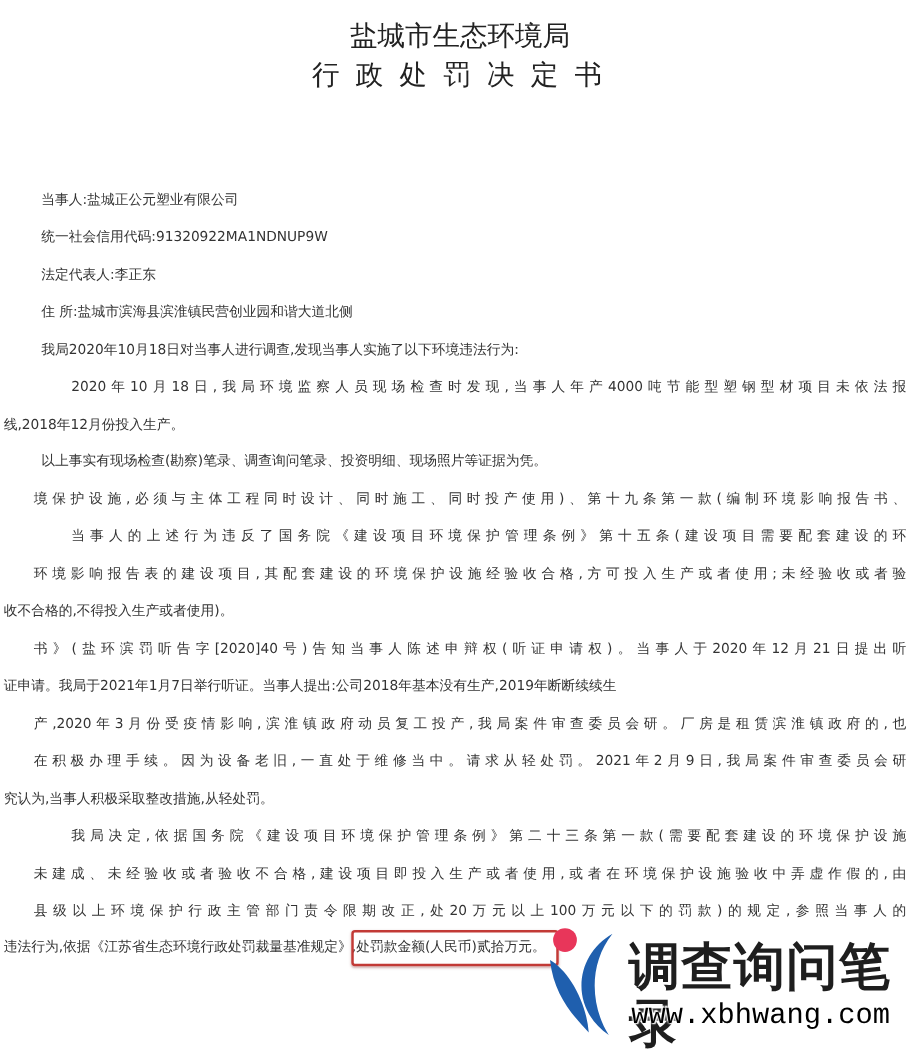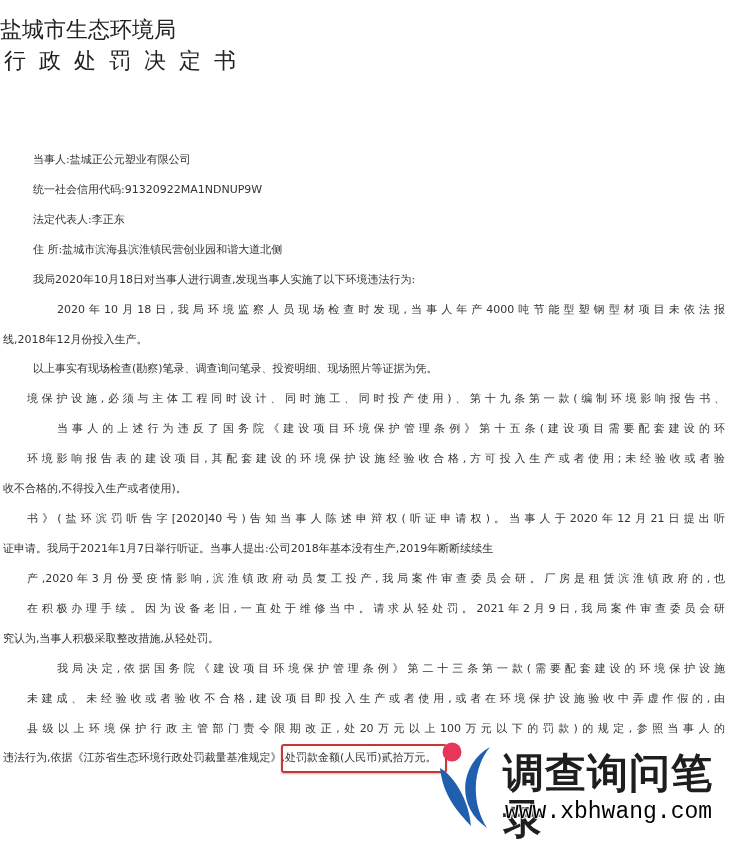--- a/index.html
+++ b/index.html
@@ -1,18 +1,18 @@
 <!DOCTYPE html>
 <html><head>
 <meta charset="utf-8">
 <style>
   html, body { margin: 0; padding: 0; background: #ffffff; }
   body { width: 736px; height: 841px; position: relative; overflow: hidden;
          font-family: "DejaVu Sans", "Liberation Sans", sans-serif; color: #333333; }
-  .title { position: absolute; left: 0; width: 736px; text-align: left;
+  .title { position: absolute; left: 0; width: 736px; text-align: center;
            font-family: "DejaVu Serif", "Liberation Serif", serif; color: #222222; font-size: 22px; line-height: 26px; }
   .title-org { top: 17px; letter-spacing: 0px; padding-left: 0px; }
   .title-doc { top: 48px; letter-spacing: 13px; padding-left: 4px; }
   .body-text { position: absolute; left: 3px; top: 145px; width: 722px; font-size: 11px; line-height: 29.93px; }
   .ln { white-space: nowrap; height: 29.93px; }
   .ln.ind { padding-left: 30px; }
   .ln.full { text-align: justify; text-align-last: justify; margin-left: 24px; }
   .hl { display: inline-block; position: relative; }
   .hl::before { content: ""; position: absolute; left: -4px; right: -10px; top: 1px; bottom: 0px;
                 border: 2.5px solid #c23a36; border-radius: 3px; box-shadow: 0 1px 2px rgba(120,30,30,0.35); }

